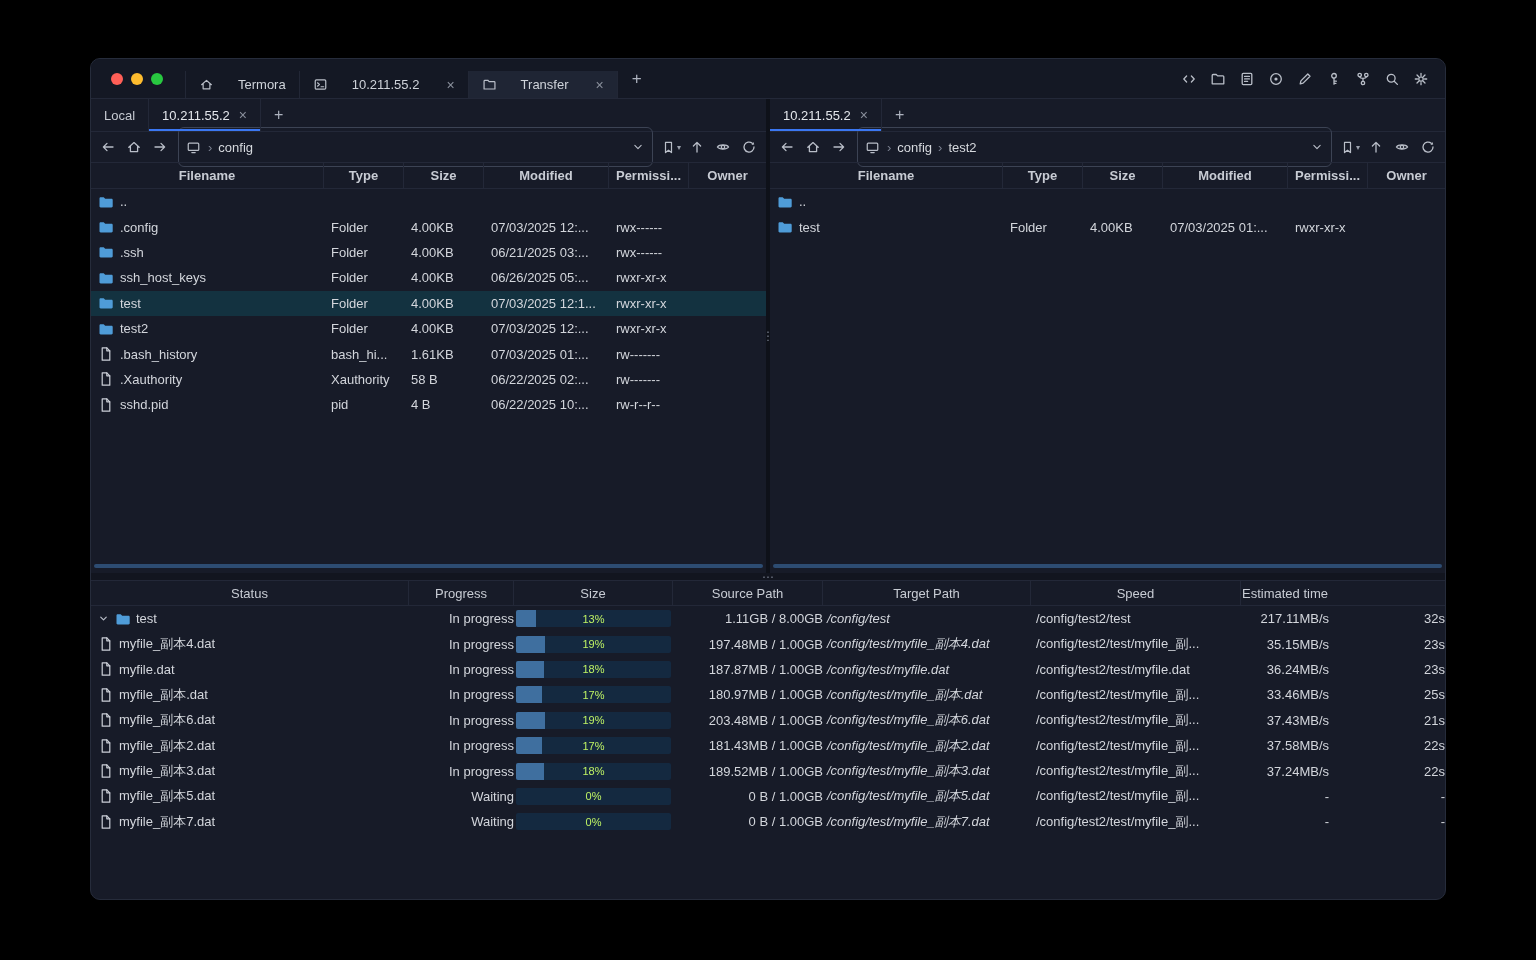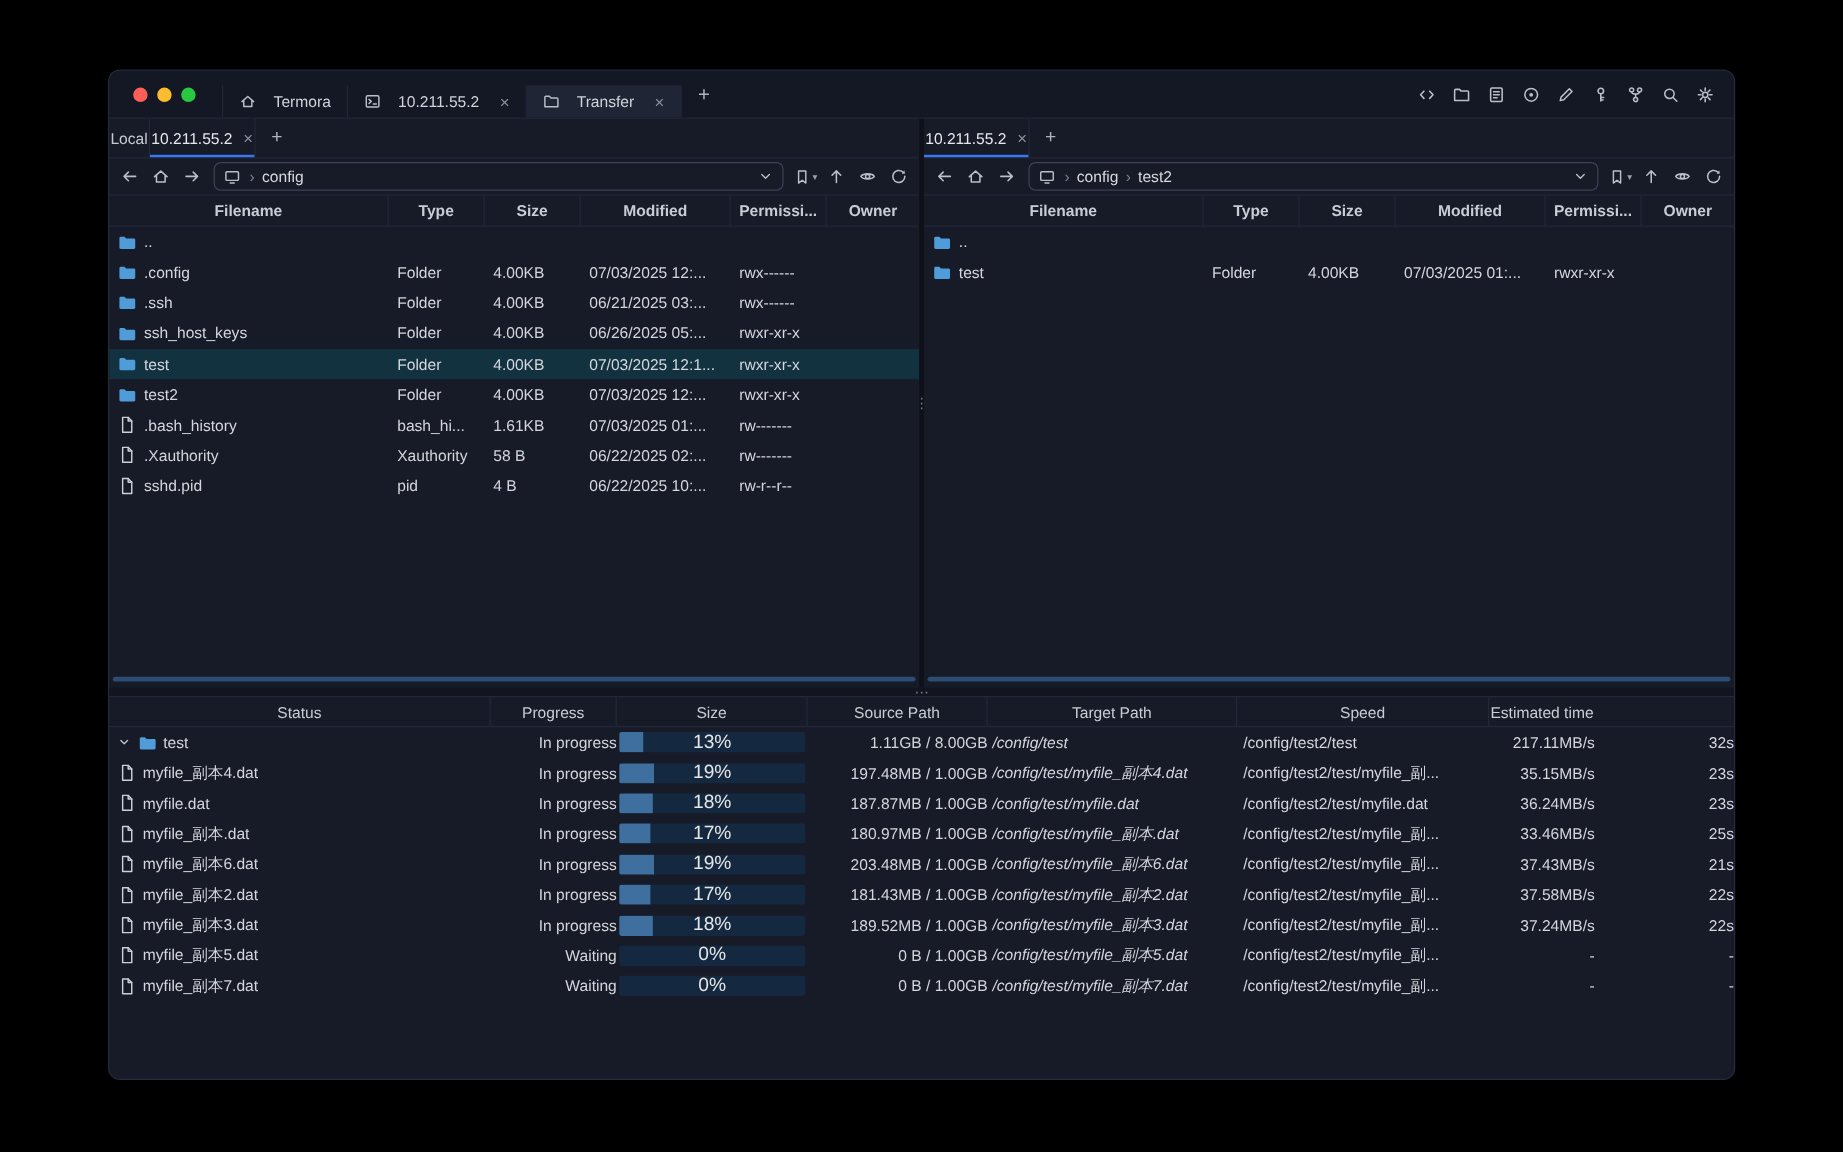--- a/index.html
+++ b/index.html
@@ -17,43 +17,43 @@
   svg.ic.folder-fill path { fill:#4f9cd8; stroke:none; }
   svg.ic.file-ic { stroke:#ccd0d8; stroke-width:1.2; }
 
   
   .titlebar { height:40px; flex:0 0 40px; display:flex; align-items:stretch;
     background:#141824; border-bottom:1px solid #232838; }
   .traffic { display:flex; align-items:center; gap:8px; padding:0 22px 0 20px; }
   .dot { width:12px; height:12px; border-radius:50%; }
   .dot.red { background:#ff5f57; } .dot.yellow { background:#febc2e; } .dot.green { background:#28c840; }
   .title-tabs { display:flex; align-items:stretch; }
-  .tt { display:flex; align-items:center; gap:14px; padding:0 13px; border-right:1px solid #222736; color:#cfd3da;margin-top:12px; }
+  .tt { display:flex; align-items:center; gap:24px; padding:0 13px; border-right:1px solid #222736; color:#cfd3da;margin-top:12px; }
   .tt:first-child { border-left:1px solid #222736; }
   .tt.active { background:#1f2534; }
   .tclose { margin-left:3px; color:#8a909c; font-size:14px; line-height:1; }
   .tt-plus { padding:0 14px; font-size:17px; color:#aeb3bf; }
   .tb-actions { margin-left:auto; display:flex; align-items:center; gap:5px; padding-right:12px; }
   .iconbtn { width:24px; height:24px; display:inline-flex; align-items:center; justify-content:center; border-radius:4px; flex:0 0 auto; }
 
   
   .panes { height:474px; flex:0 0 474px; display:flex; }
   .pane { flex:1 1 0; min-width:0; display:flex; flex-direction:column; }
   .vsplit { width:4px; flex:0 0 4px; background:#0e1119; display:flex; align-items:center; justify-content:center;
     color:#767c8b; font-size:12px; }
 
   .pane-tabs { height:33px; flex:0 0 33px; display:flex; align-items:stretch; border-bottom:1px solid #232838; }
-  .ptab { display:flex; align-items:center; gap:6px; padding:0 1px; border-right:1px solid #232838;
+  .ptab { display:flex; align-items:center; gap:6px; padding:0 13px; border-right:1px solid #232838;
     position:relative; color:#c6cad2; }
   .ptab.active { color:#e4e7ec; }
   .ptab.active::after { content:""; position:absolute; left:0; right:0; bottom:0; height:2px; background:#3b77f2; }
   .ptab-plus { padding:0 13px; font-size:16px; color:#aeb3bf; }
 
   .pane-toolbar { height:30px; flex:0 0 30px; display:flex; align-items:center; gap:2px; padding:0 5px; }
-  .pathbox { flex:1 1 auto; min-width:0; height:24px; border:1px solid #3c4354; border-radius:6px;
+  .pathbox { flex:1 1 auto; min-width:0; height:40px; border:1px solid #3c4354; border-radius:6px;
     display:flex; align-items:center; padding:0 7px; margin:0 4px; gap:1px; }
   .path-segs { display:flex; align-items:center; min-width:0; overflow:hidden; white-space:nowrap; }
   .pseg::before { content:"\203A"; color:#7b8190; margin:0 6px; }
   .pathchev { margin-left:auto; display:inline-flex; }
   .bmwrap { display:flex; align-items:center; gap:1px; }
   .caret { font-size:8px; color:#9aa0ac; }
 
   
   .fgrid { display:grid; grid-template-columns:233px 80px 80px 125px 80px 1fr; }
   .fhead { height:27px; border-top:1px solid #232838; border-bottom:1px solid #232838;font-weight:bold; }
@@ -84,21 +84,21 @@
   .tc-name { display:flex; align-items:center; gap:5px; padding-left:7px; }
   .t-row.child .tc-name { }
   .chev { width:12px; height:12px; flex:0 0 12px; display:inline-flex; }
   .tc-center { text-align:right; }
   .tc-left { padding-left:5px; }
   .tc-src { padding-left:4px;font-style:italic; }
   .tc-progress { padding:0 2px; }
   .ptrack { position:relative; height:17px; background:#142940; border-radius:2px; overflow:hidden; }
   .pfill { position:absolute; left:0; top:0; bottom:0; background:#3f6f9f; }
   .plabel { position:absolute; inset:0; display:flex; align-items:center; justify-content:center;
-    font-size:16px; color:#e5e5e5; }
+    font-size:11px; color:#bef264; }
 </style>
 </head>
 <body>
 
 <div class="window">
 
   <div class="titlebar">
     <div class="traffic">
       <span class="dot red"></span>
       <span class="dot yellow"></span>

